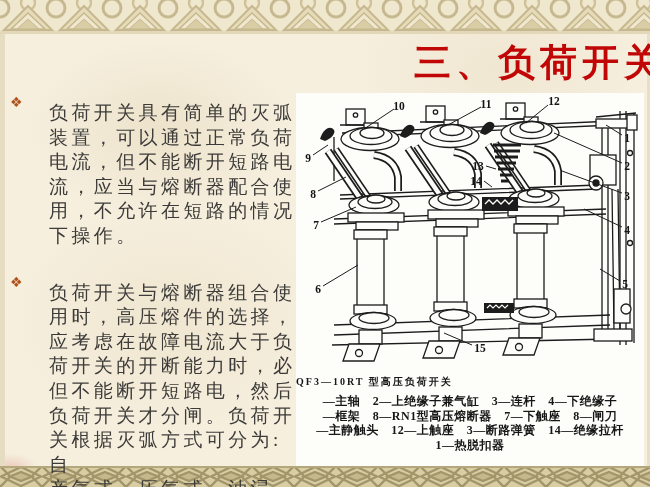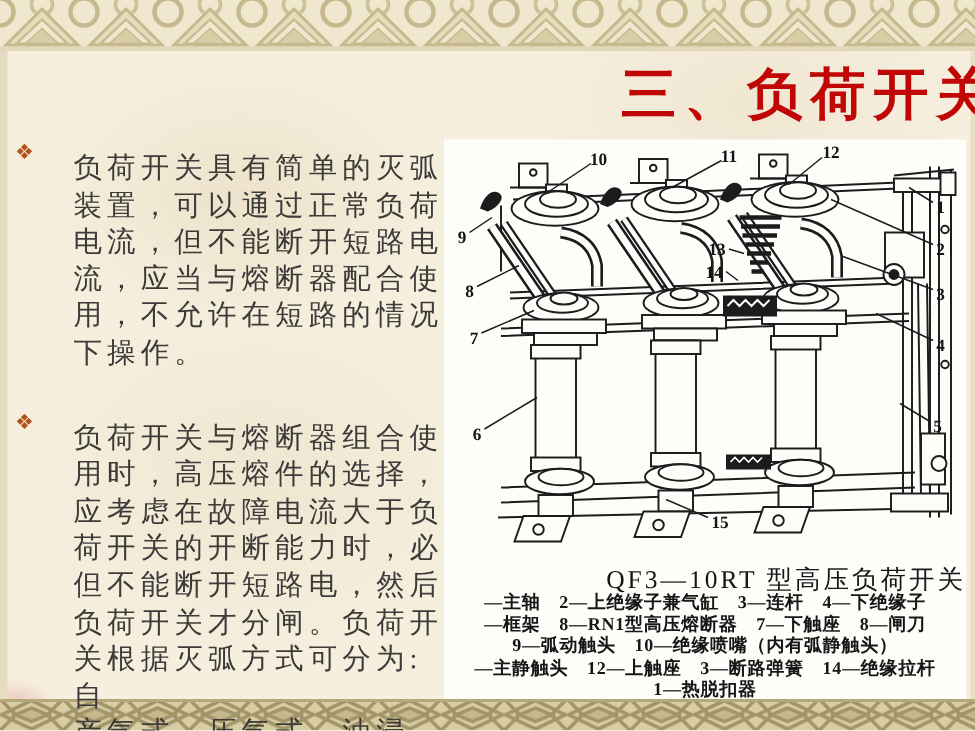--- a/index.html
+++ b/index.html
@@ -31,22 +31,22 @@
   .btext{
     margin:13px;flex:1;white-space:pre-line;
     font-size:19px;line-height:24.6px;letter-spacing:3.4px;color:#3c3b39;
   }
   .figure-panel{
     position:absolute;left:296px;top:93px;width:348px;height:373px;
     background:#fdfdfa;
   }
   .diagram{position:absolute;top:0;left:0;}
   .caption{
-    position:absolute;top:282px;left:0;width:100%;text-align:right;
-    font-weight:normal;font-size:17px;letter-spacing:2px;color:#161616;
+    position:absolute;top:282px;left:0;width:100%;text-align:left;
+    font-weight:bold;font-size:10px;letter-spacing:2px;color:#161616;
   }
   .legend{
     position:absolute;top:301px;left:0;width:100%;text-align:center;
     font-weight:bold;font-size:12px;line-height:14.6px;letter-spacing:.5px;color:#161616;
   }
   .legend div{white-space:nowrap;}
   svg text.co{font-family:"Liberation Serif","DejaVu Serif",serif;font-weight:bold;font-size:11.5px;fill:#141414;}
 </style>
 </head>
 <body>
@@ -304,19 +304,18 @@
         <text class="co" x="182" y="77" text-anchor="middle">13</text>
         <text class="co" x="180" y="92" text-anchor="middle">14</text>
         <text class="co" x="184" y="259" text-anchor="middle">15</text>
       </g>
     </svg>
 
     <div class="caption">QF3—10RT 型高压负荷开关</div>
     <div class="legend">
       <div>—主轴　2—上绝缘子兼气缸　3—连杆　4—下绝缘子</div>
       <div>—框架　8—RN1型高压熔断器　7—下触座　8—闸刀</div>
-      <div>9—弧动触头　10—绝缘喷嘴（内有弧静触头）</div>
       <div>—主静触头　12—上触座　3—断路弹簧　14—绝缘拉杆</div>
       <div>1—热脱扣器</div>
     </div>
   </div>
 
 </div>
 
 </body></html>

